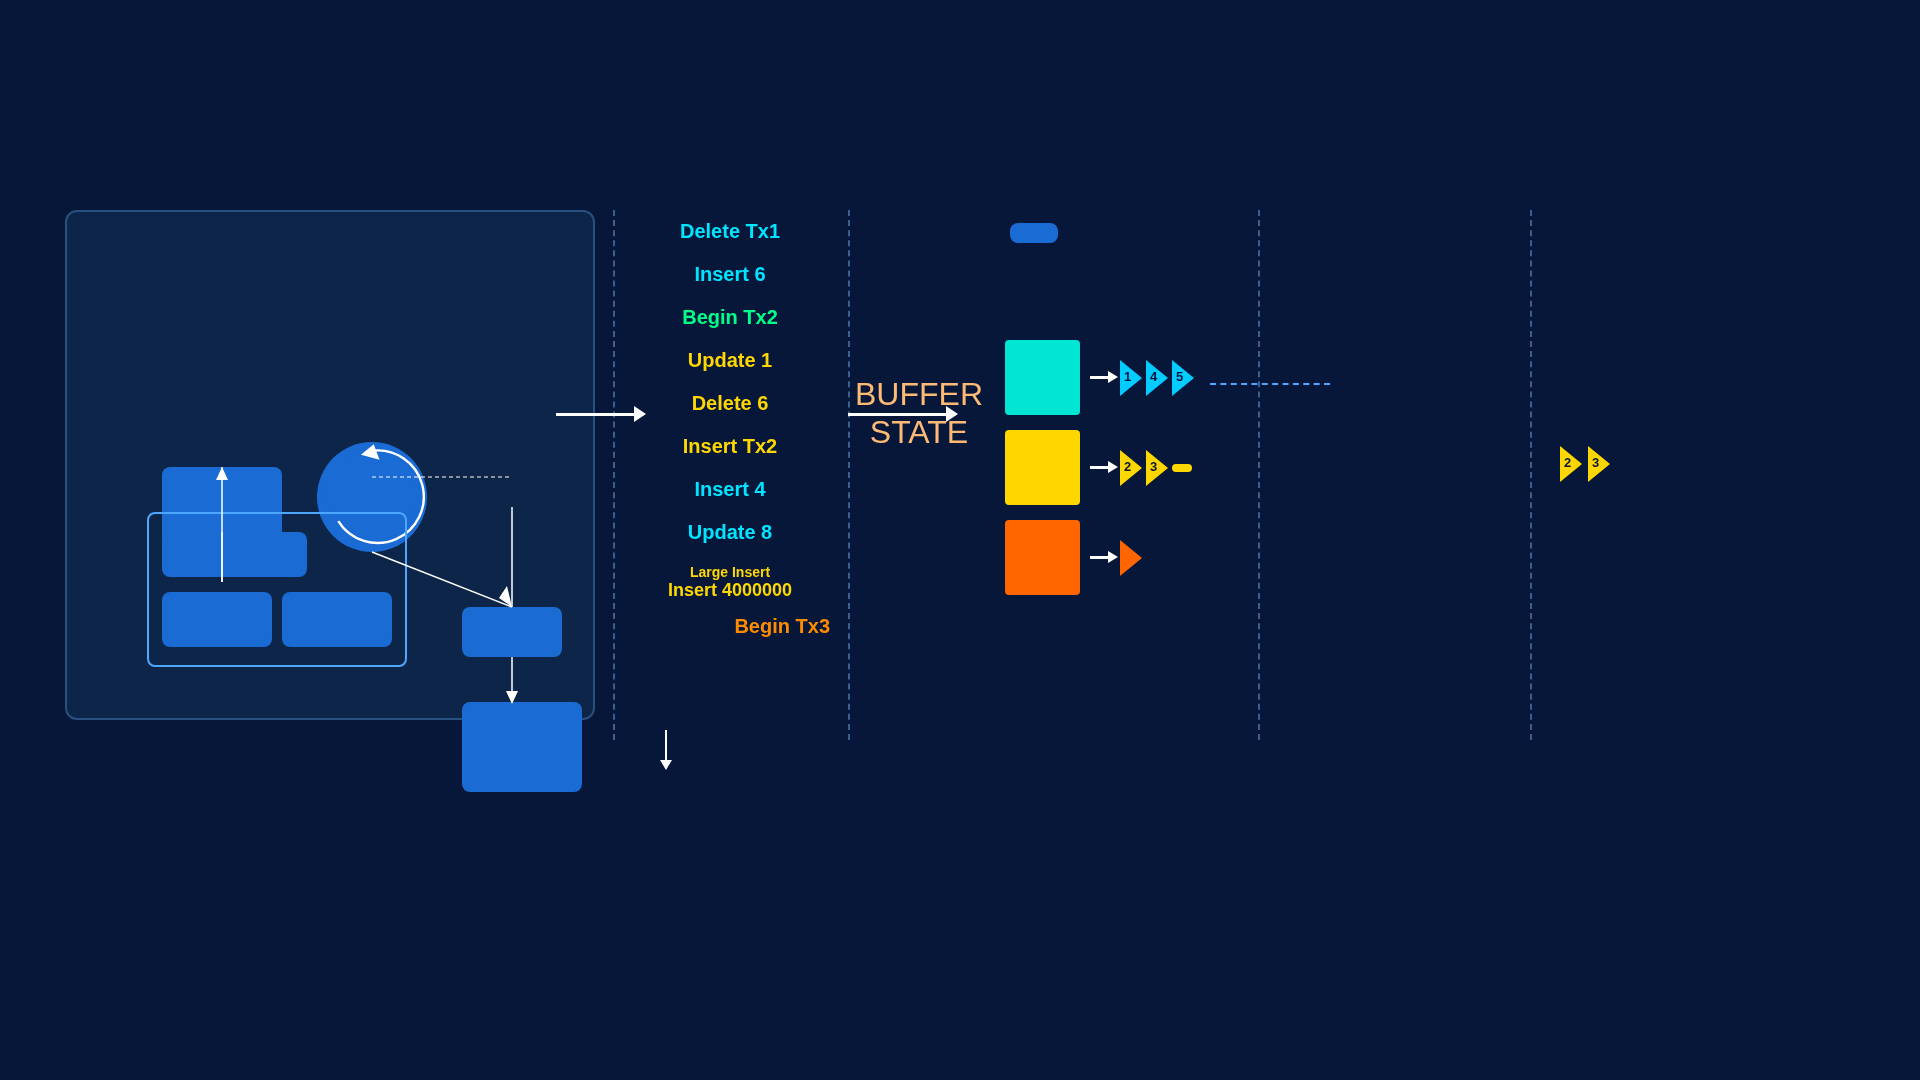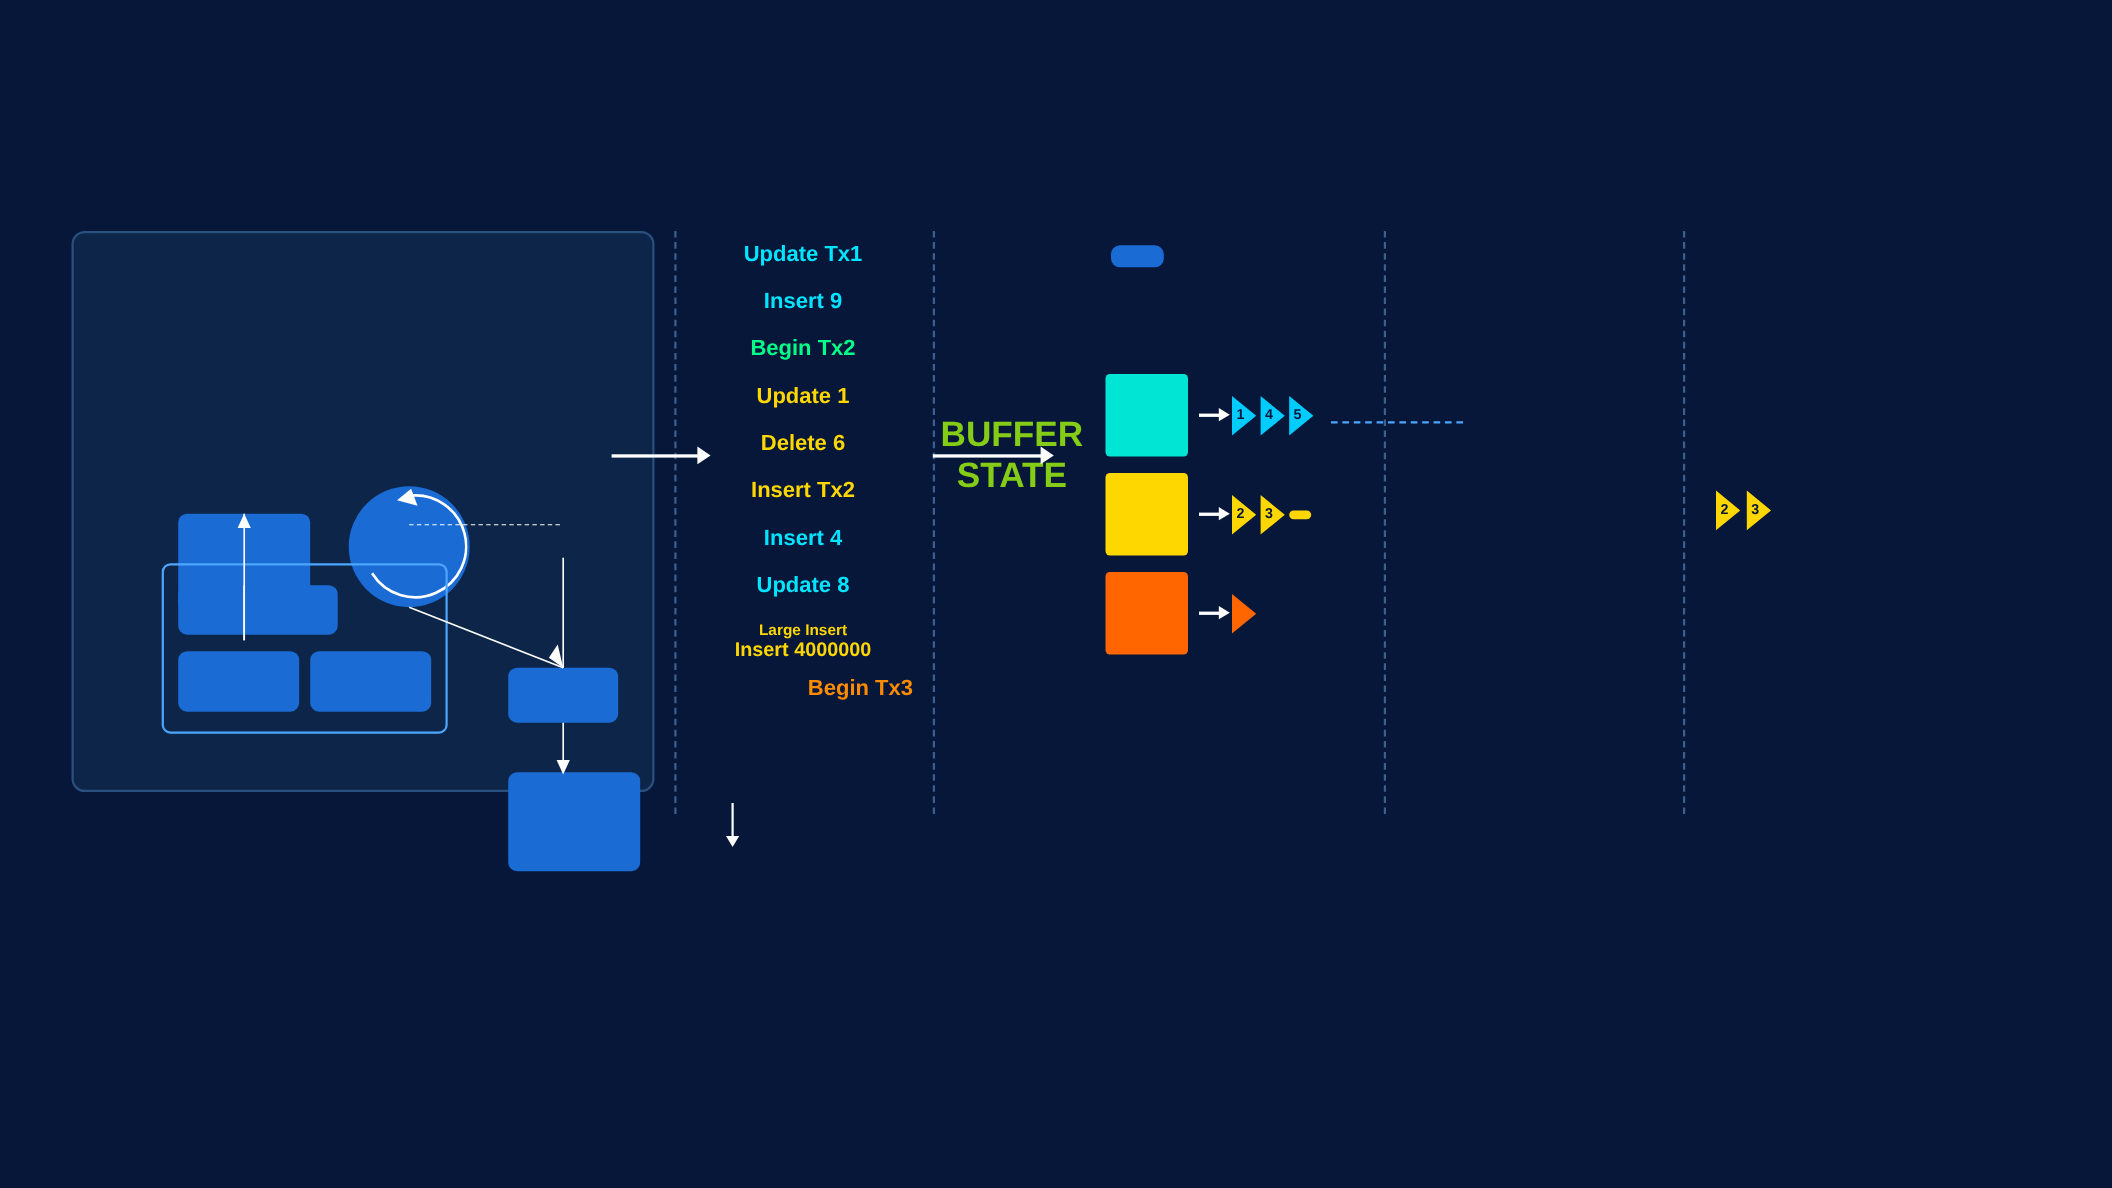--- a/index.html
+++ b/index.html
@@ -474,42 +474,42 @@
 <div class="dashed-section-line dashed-v1"></div>
 <div class="dashed-section-line dashed-v2"></div>
 <div class="dashed-section-line dashed-v3"></div>
 <div class="dashed-section-line dashed-v4"></div>
 
 <div class="in-label"></div>
 
 <div class="in-arrow"></div>
 
 <div style="position:absolute; top:220px; left:630px; width:200px;">
-  <div class="event-item event-cyan">Update Tx1</div>
-  <div class="event-item event-cyan">Insert 9</div>
+  <div class="event-item event-cyan">Delete Tx1</div>
+  <div class="event-item event-cyan">Insert 6</div>
   <div class="event-item event-green">Begin Tx2</div>
   <div class="event-item event-yellow">Update 1</div>
   <div class="event-item event-yellow">Delete 6</div>
   <div class="event-item event-yellow">Insert Tx2</div>
   <div class="event-item event-cyan">Insert 4</div>
   <div class="event-item event-cyan">Update 8</div>
   <div style="text-align:center; margin-bottom:14px;">
     <div class="event-small">Large Insert</div>
     <div style="color:#ffd700; font-size:18px; font-weight:800;">Insert 4000000</div>
   </div>
   <div class="event-item event-orange">Begin Tx3</div>
 </div>
 
 <div class="time-arrow-container">
   <div class="time-arrow-line"></div>
   <div class="time-arrow-head"></div>
   <div class="time-label"></div>
 </div>
 
-<div style="position:absolute; top:375px; left:855px; font-size:32px; font-weight:700; color:#84cc16; line-height:1.2; text-align:center;">BUFFER<br>STATE</div>
+<div style="position:absolute; top:375px; left:855px; font-size:32px; font-weight:400; color:#fdba74; line-height:1.2; text-align:center;">BUFFER<br>STATE</div>
 
 <div class="buffer-arrow"></div>
 
 <div class="striim-cluster"></div>
 
 <div class="ltc-label"></div>
 
 <div class="mmq-label"></div>
 
 <div class="off-heap-label"></div>

